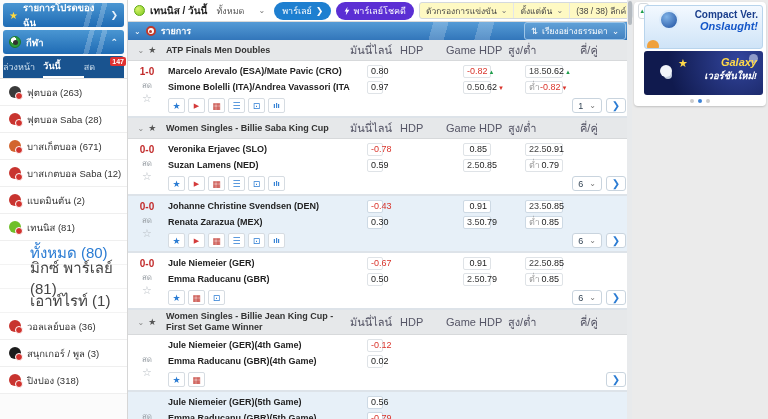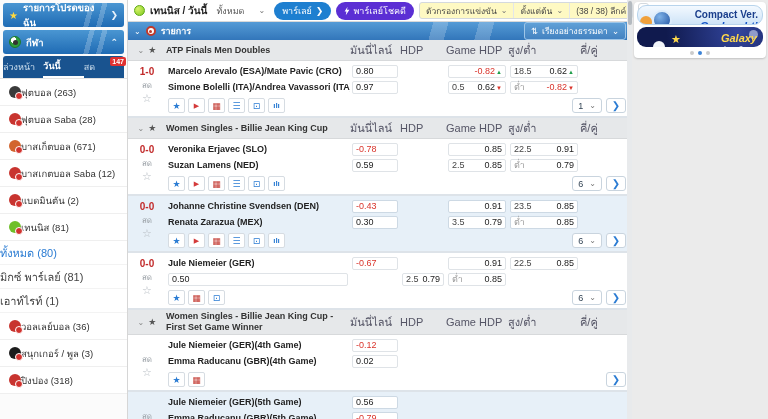--- a/index.html
+++ b/index.html
@@ -15,24 +15,24 @@
   .blue-bar .grow { flex:1; }
   .star-y { color:#ffd83d; font-size:10px; }
   .chev-w { color:#e8f2fb; font-size:9px; }
   .ball-ic { width:12px; height:12px; border-radius:50%; background:radial-gradient(circle at 35% 30%,#fff 0 30%,#2f9e3c 32% 100%); border:1px solid #1d7a2a; position:relative; }
   .ball-ic::after{ content:""; position:absolute; width:5px; height:5px; background:#333; border-radius:50%; left:3px; top:3px; }
   .tabs { height:22px; margin:2px 3px 0 3px; background:#19538f; border-radius:3px 3px 0 0; display:flex; align-items:stretch; color:#cfe0ef; font-size:9px; }
   .tab { flex:1; display:flex; align-items:center; justify-content:flex-start; position:relative; cursor:pointer; }
   .tab.active { color:#fff; font-weight:bold; border-bottom:2px solid #fff; }
   .badge { position:absolute; top:1px; right:-2px; background:#e03131; color:#fff; font-size:7px; font-weight:bold; padding:0 2px; border-radius:2px; line-height:9px; }
   .s-list { background:#fff; border-top:1px solid #e2e2e2; }
-  .s-item { height:27px; display:flex; align-items:center; padding:0 4px 0 9px; border-bottom:1px solid #efefef; font-size:9.5px; color:#333; cursor:pointer; }
+  .s-item { height:27px; display:flex; align-items:center; gap:6px; padding:0 4px 0 9px; border-bottom:1px solid #efefef; font-size:9.5px; color:#333; cursor:pointer; }
   .sicon { width:12px; height:12px; border-radius:50%; flex:none; position:relative; }
   .sicon::after { content:""; position:absolute; right:-2px; bottom:-2px; width:6px; height:6px; border-radius:50%; background:#d2322e; border:1px solid #fff; }
-  .s-sub { height:24px; display:flex; align-items:center; font-size:11px; color:#444; border-bottom:1px solid #f3f3f3; background:#fff; cursor:pointer; }
+  .s-sub { height:24px; display:flex; align-items:center; padding-left:30px; font-size:15px; color:#444; border-bottom:1px solid #f3f3f3; background:#fff; cursor:pointer; }
   .s-sub.active { color:#2b7cd3; }
 
   
   .main { width:504px; flex:none; position:relative; background:#dde3e9; }
   .toolbar { height:22px; background:#fff; border-bottom:1px solid #d9d9d9; display:flex; align-items:center; gap:5px; padding:0 8px 0 6px; }
   .tennis-ic { width:11px; height:11px; border-radius:50%; background:radial-gradient(circle at 30% 30%,#d9f36b,#7ec91f); border:1px solid #5ea914; flex:none; }
   .t-title { font-size:10px; font-weight:bold; color:#222; white-space:nowrap; }
   .t-select { display:flex; align-items:center; gap:14px; font-size:9px; color:#555; padding:2px 4px; cursor:pointer; }
   .t-chev { color:#777; font-size:8px; }
   .btn-parlay { background:#1e7fd0; color:#fff; font-size:9px; border-radius:9px; padding:2px 8px; display:flex; gap:4px; align-items:center; cursor:pointer; white-space:nowrap; }
@@ -61,41 +61,41 @@
 
   .match { display:flex; background:#fff; margin-bottom:2px; }
   .match.tinted { background:#e7f0f8; }
   .m-left { width:38px; flex:none; text-align:center; padding-top:5px; }
   .m-score { font-size:10px; font-weight:bold; color:#c22a2a; height:13px; }
   .m-live { font-size:8px; color:#9aa0a6; }
   .m-star { font-size:11px; color:#b9bfc5; cursor:pointer; line-height:12px; }
   .m-right { flex:1; padding-top:2px; }
   .trow { display:grid; grid-template-columns:1fr 50px 46px 62px 72px 52px; align-items:center; height:16px; }
   .tname { font-size:9px; font-weight:bold; color:#222; white-space:nowrap; overflow:hidden; padding-left:2px; }
-  .obox { height:13px; background:#fff; border:1px solid #dfe3e7; border-radius:2px; display:flex; align-items:center; font-size:9px; color:#222; padding:0 3px; margin:0 2px; }
+  .obox { height:13px; background:#fff; border:1px solid #dfe3e7; border-radius:2px; display:flex; align-items:center; font-size:9px; color:#222; padding:0 3px; margin:0 17px; }
   .match.tinted .obox { border-color:#cdd9e4; }
   .obox.spread { justify-content:space-between; }
   .oline { color:#444; }
   .oline.under { color:#999; }
   .oval.red { color:#d9342b; }
   .arr { font-size:6px; margin-left:1px; }
   .arr.up { color:#1e9e4a; } .arr.down { color:#d9342b; }
   .arow { height:21px; display:flex; align-items:center; justify-content:space-between; padding:0 6px 0 2px; }
   .aicons { display:flex; gap:3px; }
   .abox { width:17px; height:15px; border:1px solid #d6dce2; background:#fff; border-radius:2px; display:flex; align-items:center; justify-content:center; font-size:9px; cursor:pointer; }
   .apage { display:flex; gap:4px; align-items:center; }
   .pagebox { height:15px; border:1px solid #c9d4de; border-radius:3px; background:#fff; font-size:9px; color:#345; padding:0 5px; display:flex; gap:6px; align-items:center; cursor:pointer; }
   .nextbox { width:20px; height:15px; border:1px solid #c9d4de; border-radius:3px; background:#fff; color:#2b7cd3; font-size:10px; font-weight:bold; display:flex; align-items:center; justify-content:center; cursor:pointer; }
   .scrollbar { position:absolute; right:0; top:0; bottom:0; width:5px; background:#e8eaec; }
   .scroll-thumb { position:absolute; top:1px; left:0.5px; width:4px; height:24px; background:#b4bac0; border-radius:2px; }
 
   
   .rpanel { flex:1; background:#ebebeb; padding:2px; }
   .rcard { background:#fff; border-radius:4px; box-shadow:0 1px 2px rgba(0,0,0,.18); padding:3px 3px 2px 3px; }
-  .banner { height:20px; border-radius:9px; overflow:hidden; position:relative; margin-bottom:2px; cursor:pointer; }
+  .banner { height:44px; border-radius:3px; overflow:hidden; position:relative; margin-bottom:2px; cursor:pointer;margin-left:7px; }
   .banner1 { background:linear-gradient(180deg,#f3f9ff,#cfe4f7); border:1px solid #b8d4ec; }
   .b1-logo { position:absolute; left:14px; top:4px; width:20px; height:20px; border-radius:50%; background:radial-gradient(circle at 35% 30%,#7fb3e8,#1d4e9e); border:2px solid #dcecfb; }
   .b1-orange { position:absolute; left:2px; bottom:-4px; width:12px; height:12px; border-radius:50%; background:#f0a13c; }
   .b1-text { position:absolute; right:4px; top:3px; text-align:right; }
   .b1-l1 { font-size:10px; font-weight:bold; color:#1a3e8c; }
   .b1-l2 { font-size:11px; font-weight:bold; font-style:italic; color:#1456c8; }
   .banner2 { background:radial-gradient(circle at 80% 20%,#32459d,#101a4e 70%); }
   .b2-star { position:absolute; left:34px; top:6px; color:#ffd94a; font-size:11px; }
   .b2-astro { position:absolute; left:16px; top:14px; width:12px; height:12px; border-radius:50%; background:#f2f5fa; box-shadow:2px 4px 0 -2px #c8d2e2; }
   .b2-badge { position:absolute; right:5px; top:3px; width:9px; height:9px; border-radius:50%; background:#aab4d8; opacity:.8; }
@@ -307,21 +307,21 @@
               </div>
             </div>
           </div>
         </div>
         <div class="lheader">
           <div class="lh-left">
             <span class="lh-chev">⌄</span>
             <span class="lh-star">★</span>
           </div>
           <div class="lh-grid">
-            <span class="lh-title">Women Singles - Billie Jean King Cup</span>
+            <span class="lh-title">Women Singles - Billie Saba King Cup</span>
             <span class="lh-col">มันนี่ไลน์</span>
             <span class="lh-col">HDP</span>
             <span class="lh-col">Game HDP</span>
             <span class="lh-col">สูง/ต่ำ</span>
             <span class="lh-col">คี่/คู่</span>
           </div>
         </div>
         <div class="match">
           <div class="m-left">
             <div class="m-score">0-0</div>
@@ -485,20 +485,21 @@
               </span>
               <span>
                 <span class="obox spread">
                   <span class="oline">22.5</span>
                   <span><span class="oval">0.85</span></span>
                 </span>
               </span>
               <span></span>
             </div>
             <div class="trow">
+              <span class="tname">Emma Raducanu (GBR)</span>
               <span>
                 <span class="obox">
                   <span><span class="oval">0.50</span></span>
                 </span>
               </span>
               <span></span>
               <span>
                 <span class="obox spread">
                   <span class="oline">2.5</span>
                   <span><span class="oval">0.79</span></span>

